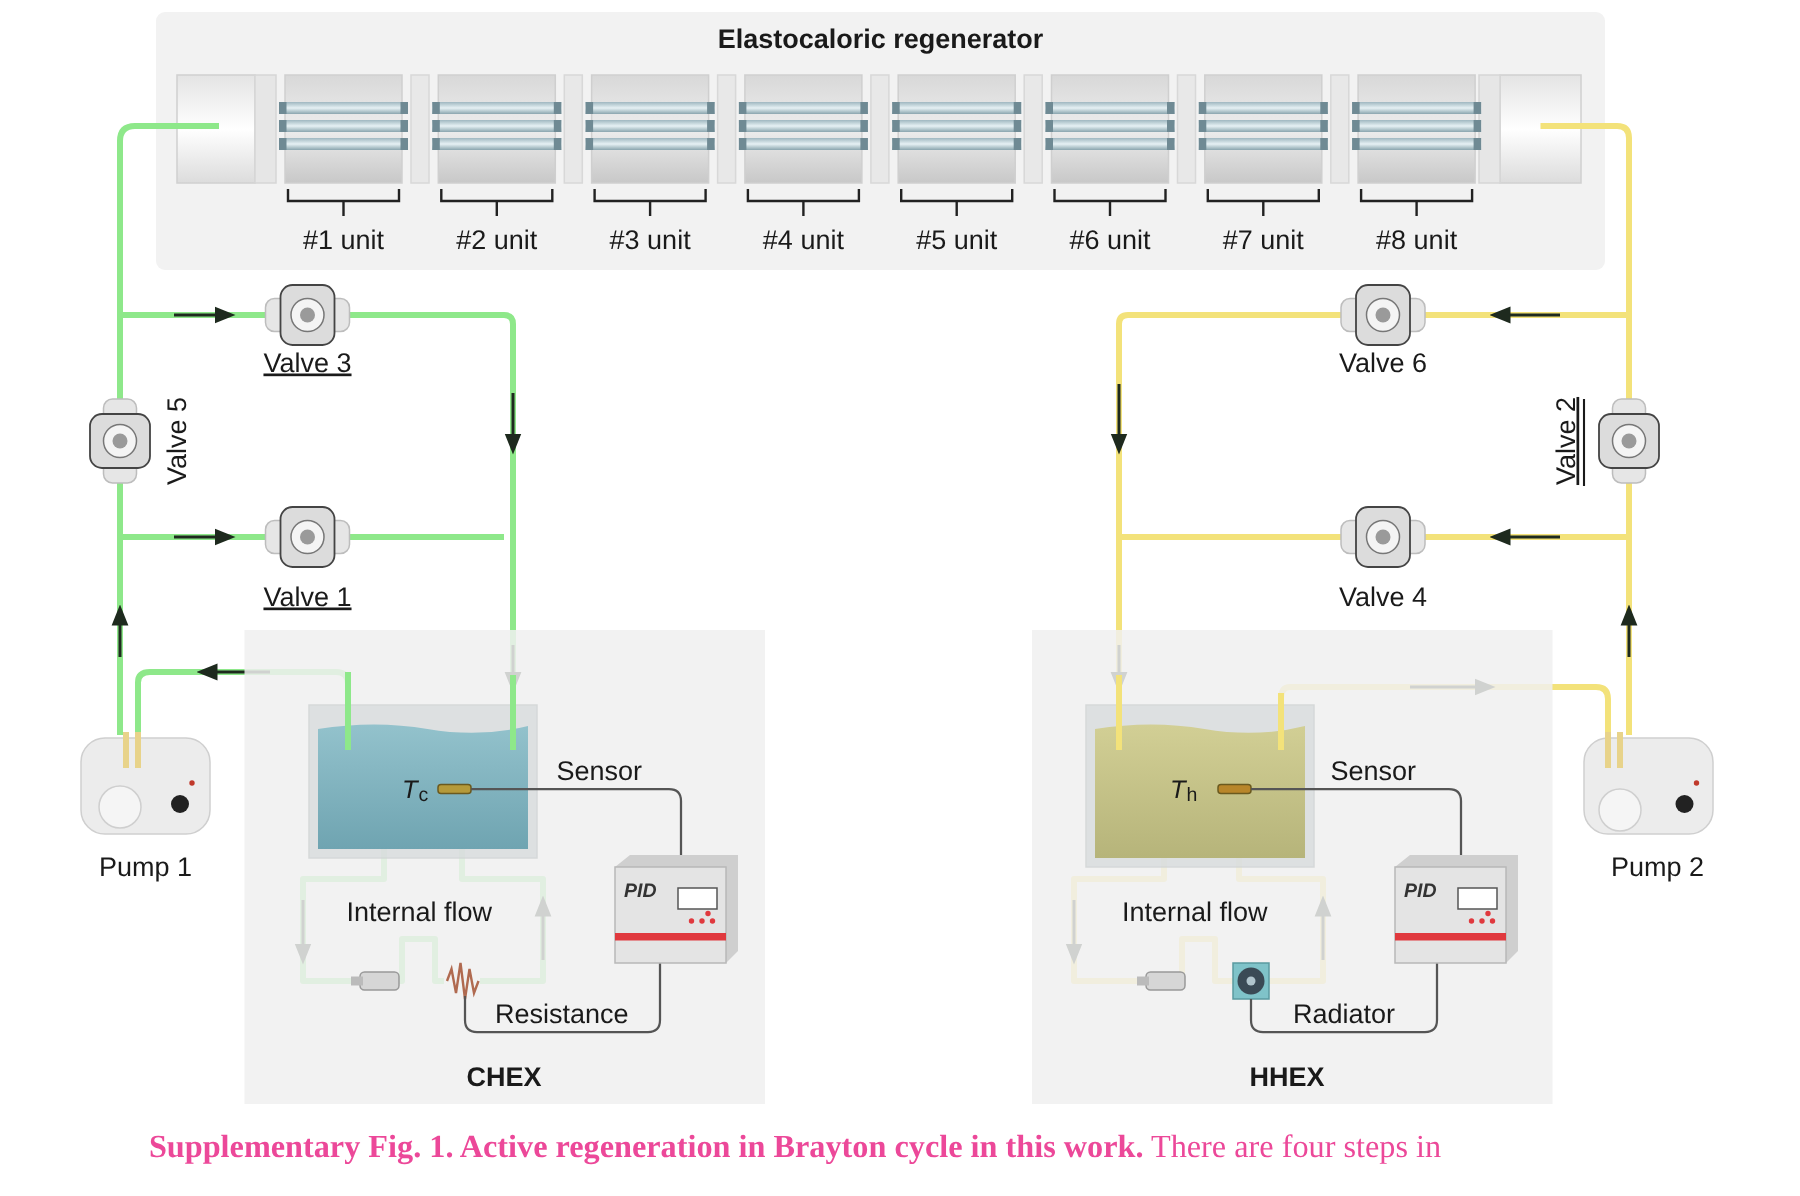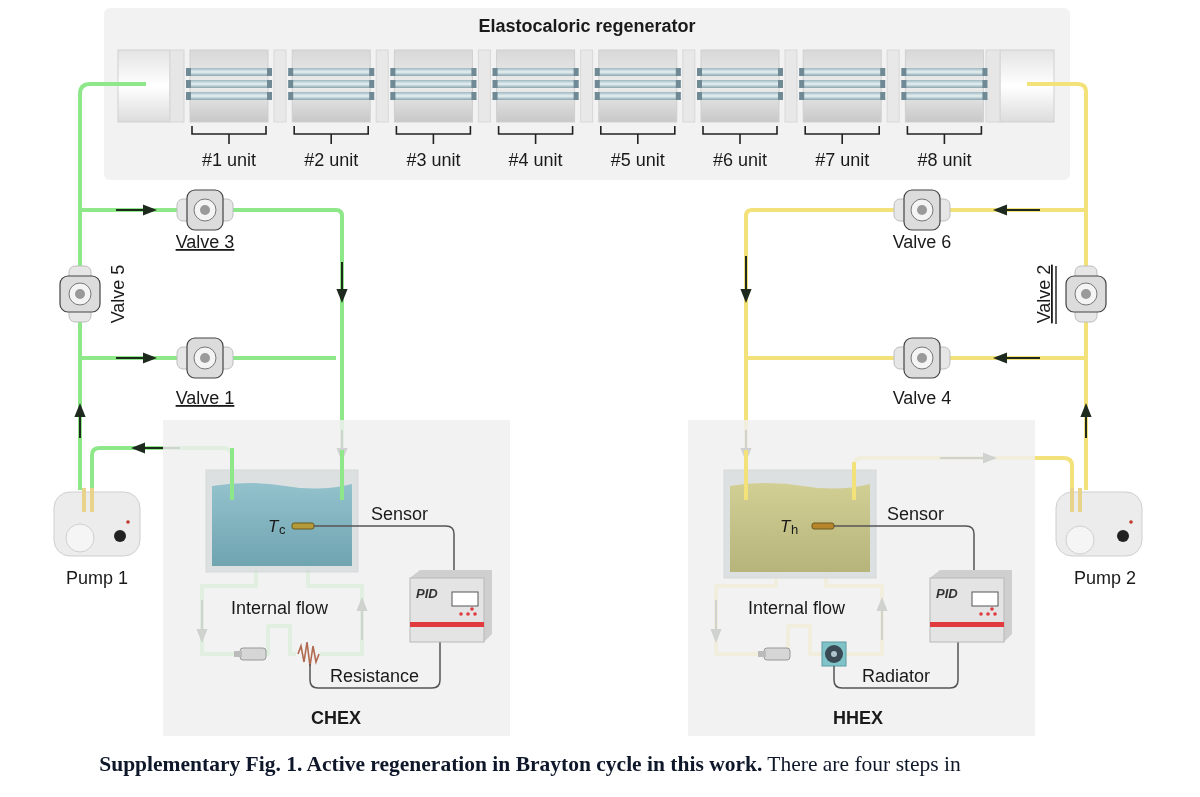--- a/index.html
+++ b/index.html
@@ -2,21 +2,21 @@
 <html><head>
 <meta charset="utf-8">
 <style>
   html, body { margin:0; padding:0; background:#ffffff; }
   body { width:1200px; height:797px; position:relative; overflow:hidden;
          font-family:"Liberation Sans", sans-serif; color:#1a1a1a; }
   #diagram { position:absolute; left:0; top:0; }
   .lbl { font-family:"Liberation Sans", sans-serif; font-size:18px; fill:#1a1a1a; }
   .lbl-b { font-family:"Liberation Sans", sans-serif; font-size:18px; font-weight:bold; fill:#1a1a1a; }
   .caption { position:absolute; left:0; width:1060px; top:752px; text-align:center;
-             font-family:"Liberation Serif", serif; font-size:21.5px; color:#0f172a; white-space:nowrap; }
+             font-family:"Liberation Serif", serif; font-size:21.5px; color:#ec4899; white-space:nowrap; }
   .caption b { font-weight:bold; }
 </style>
 </head>
 <body>
 
 <svg id="diagram" width="1200" height="745" viewBox="0 0 1200 745" xmlns="http://www.w3.org/2000/svg">
   <defs>
     <linearGradient id="cyl" x1="0" y1="0" x2="0" y2="1">
       <stop offset="0" stop-color="#d8d8d8"></stop>
       <stop offset="0.5" stop-color="#ededed"></stop>

